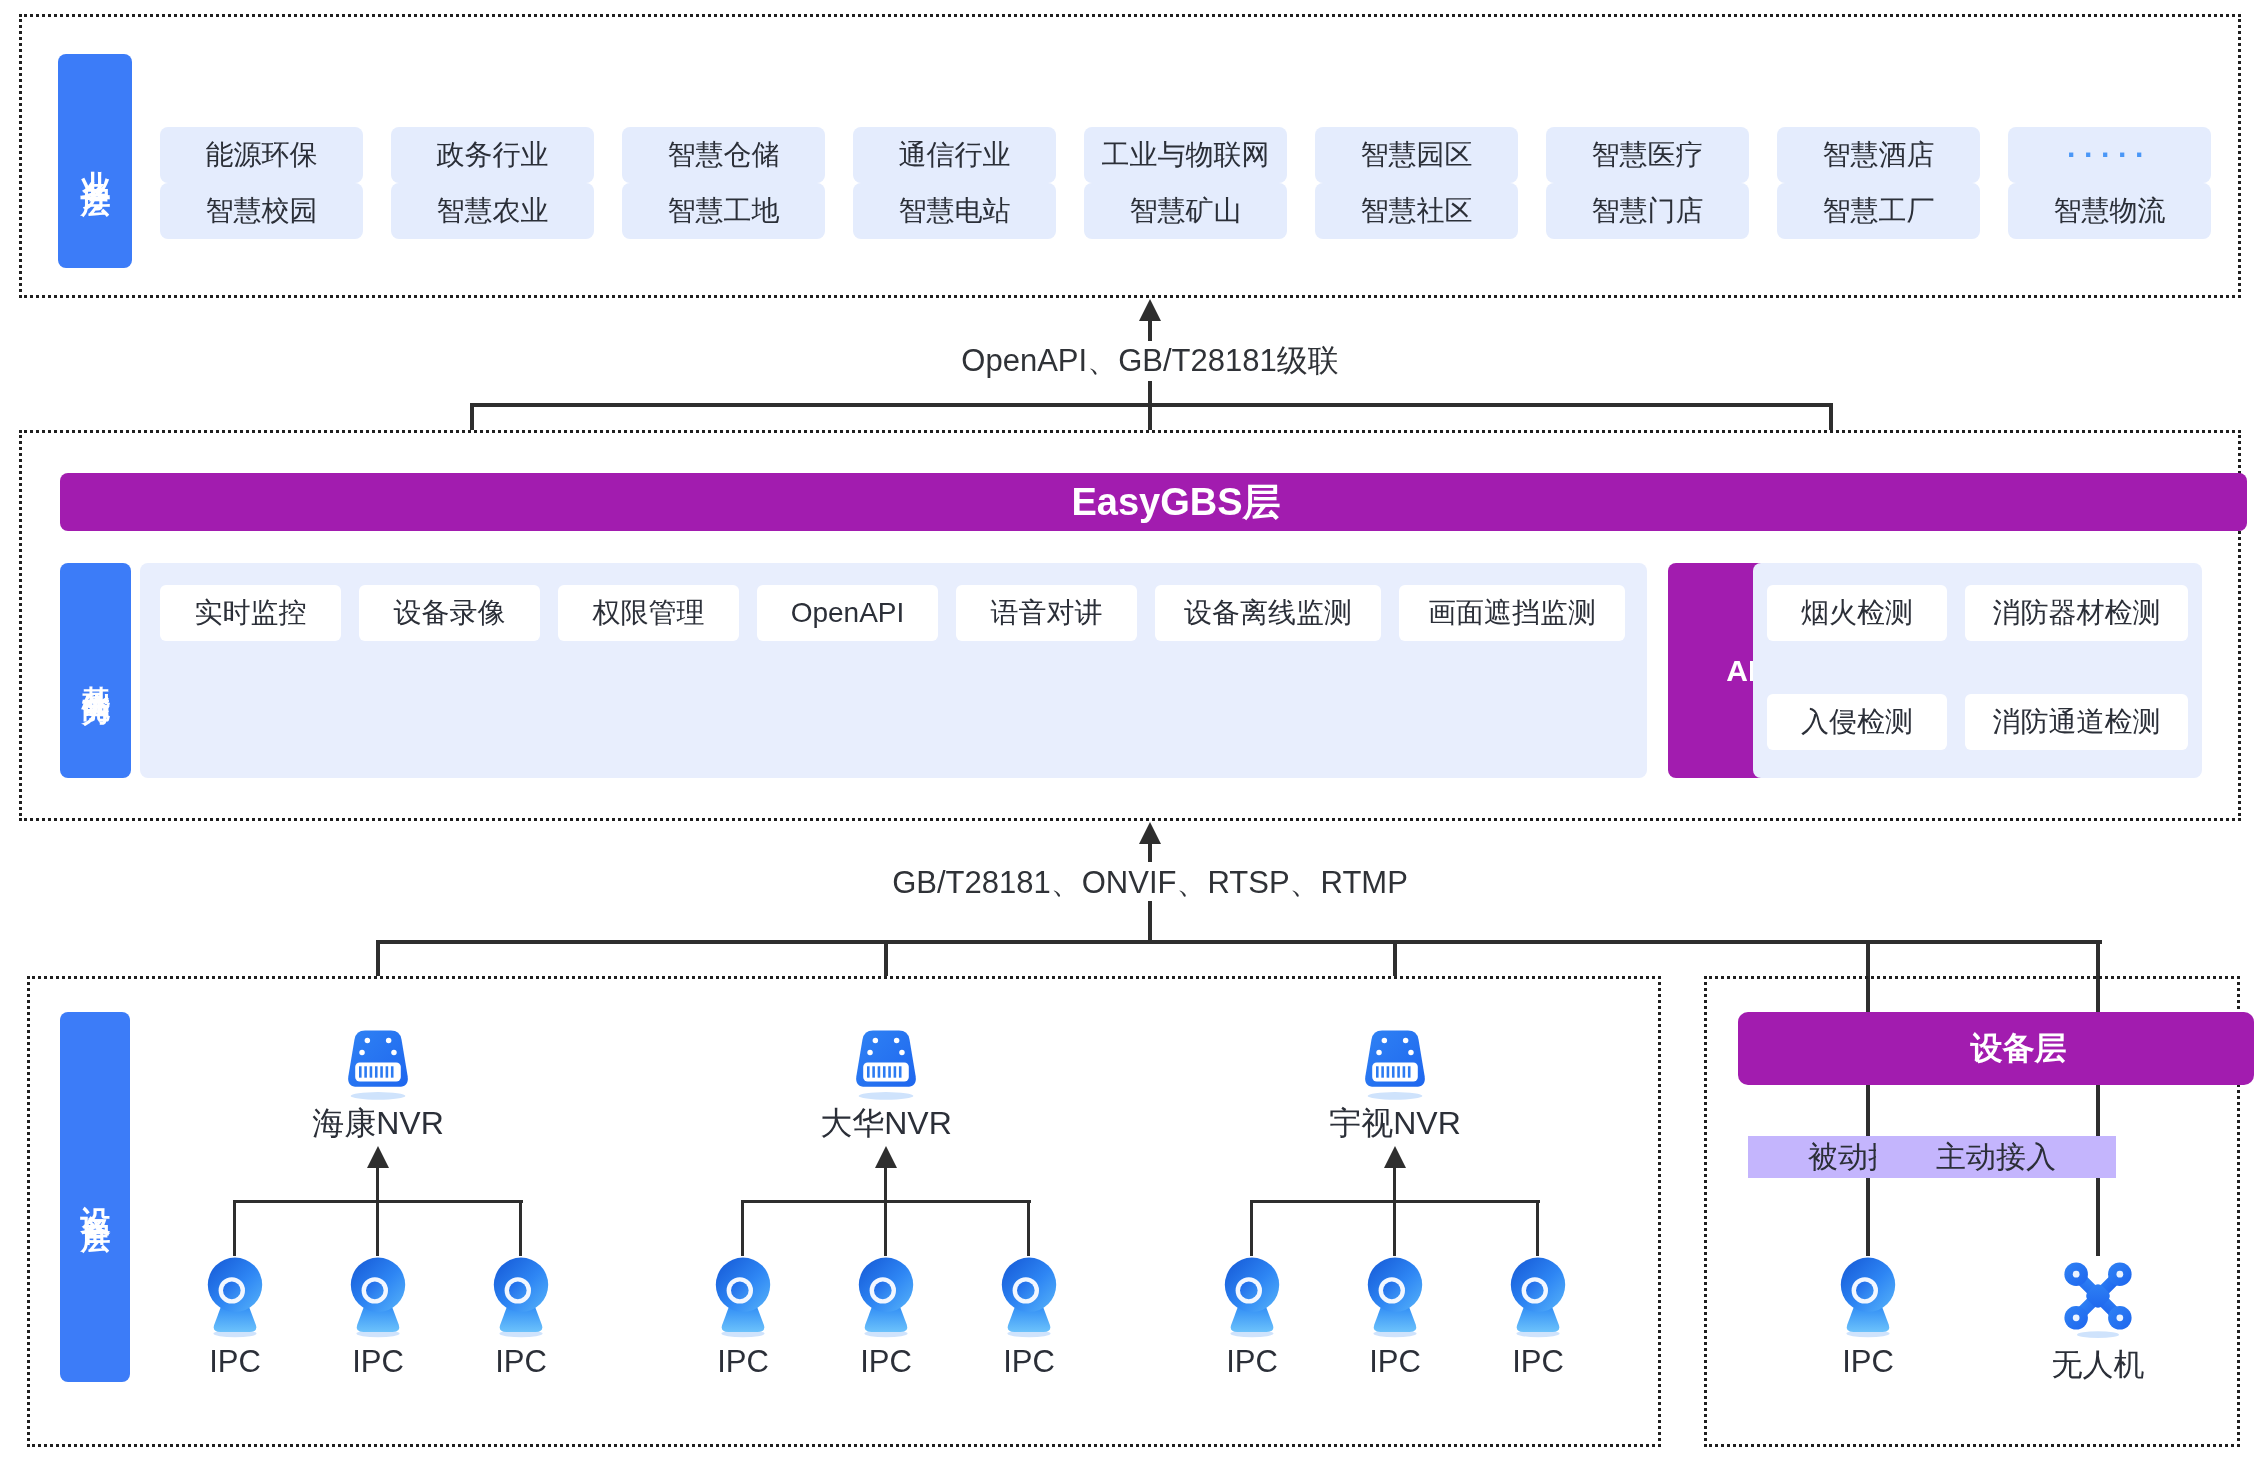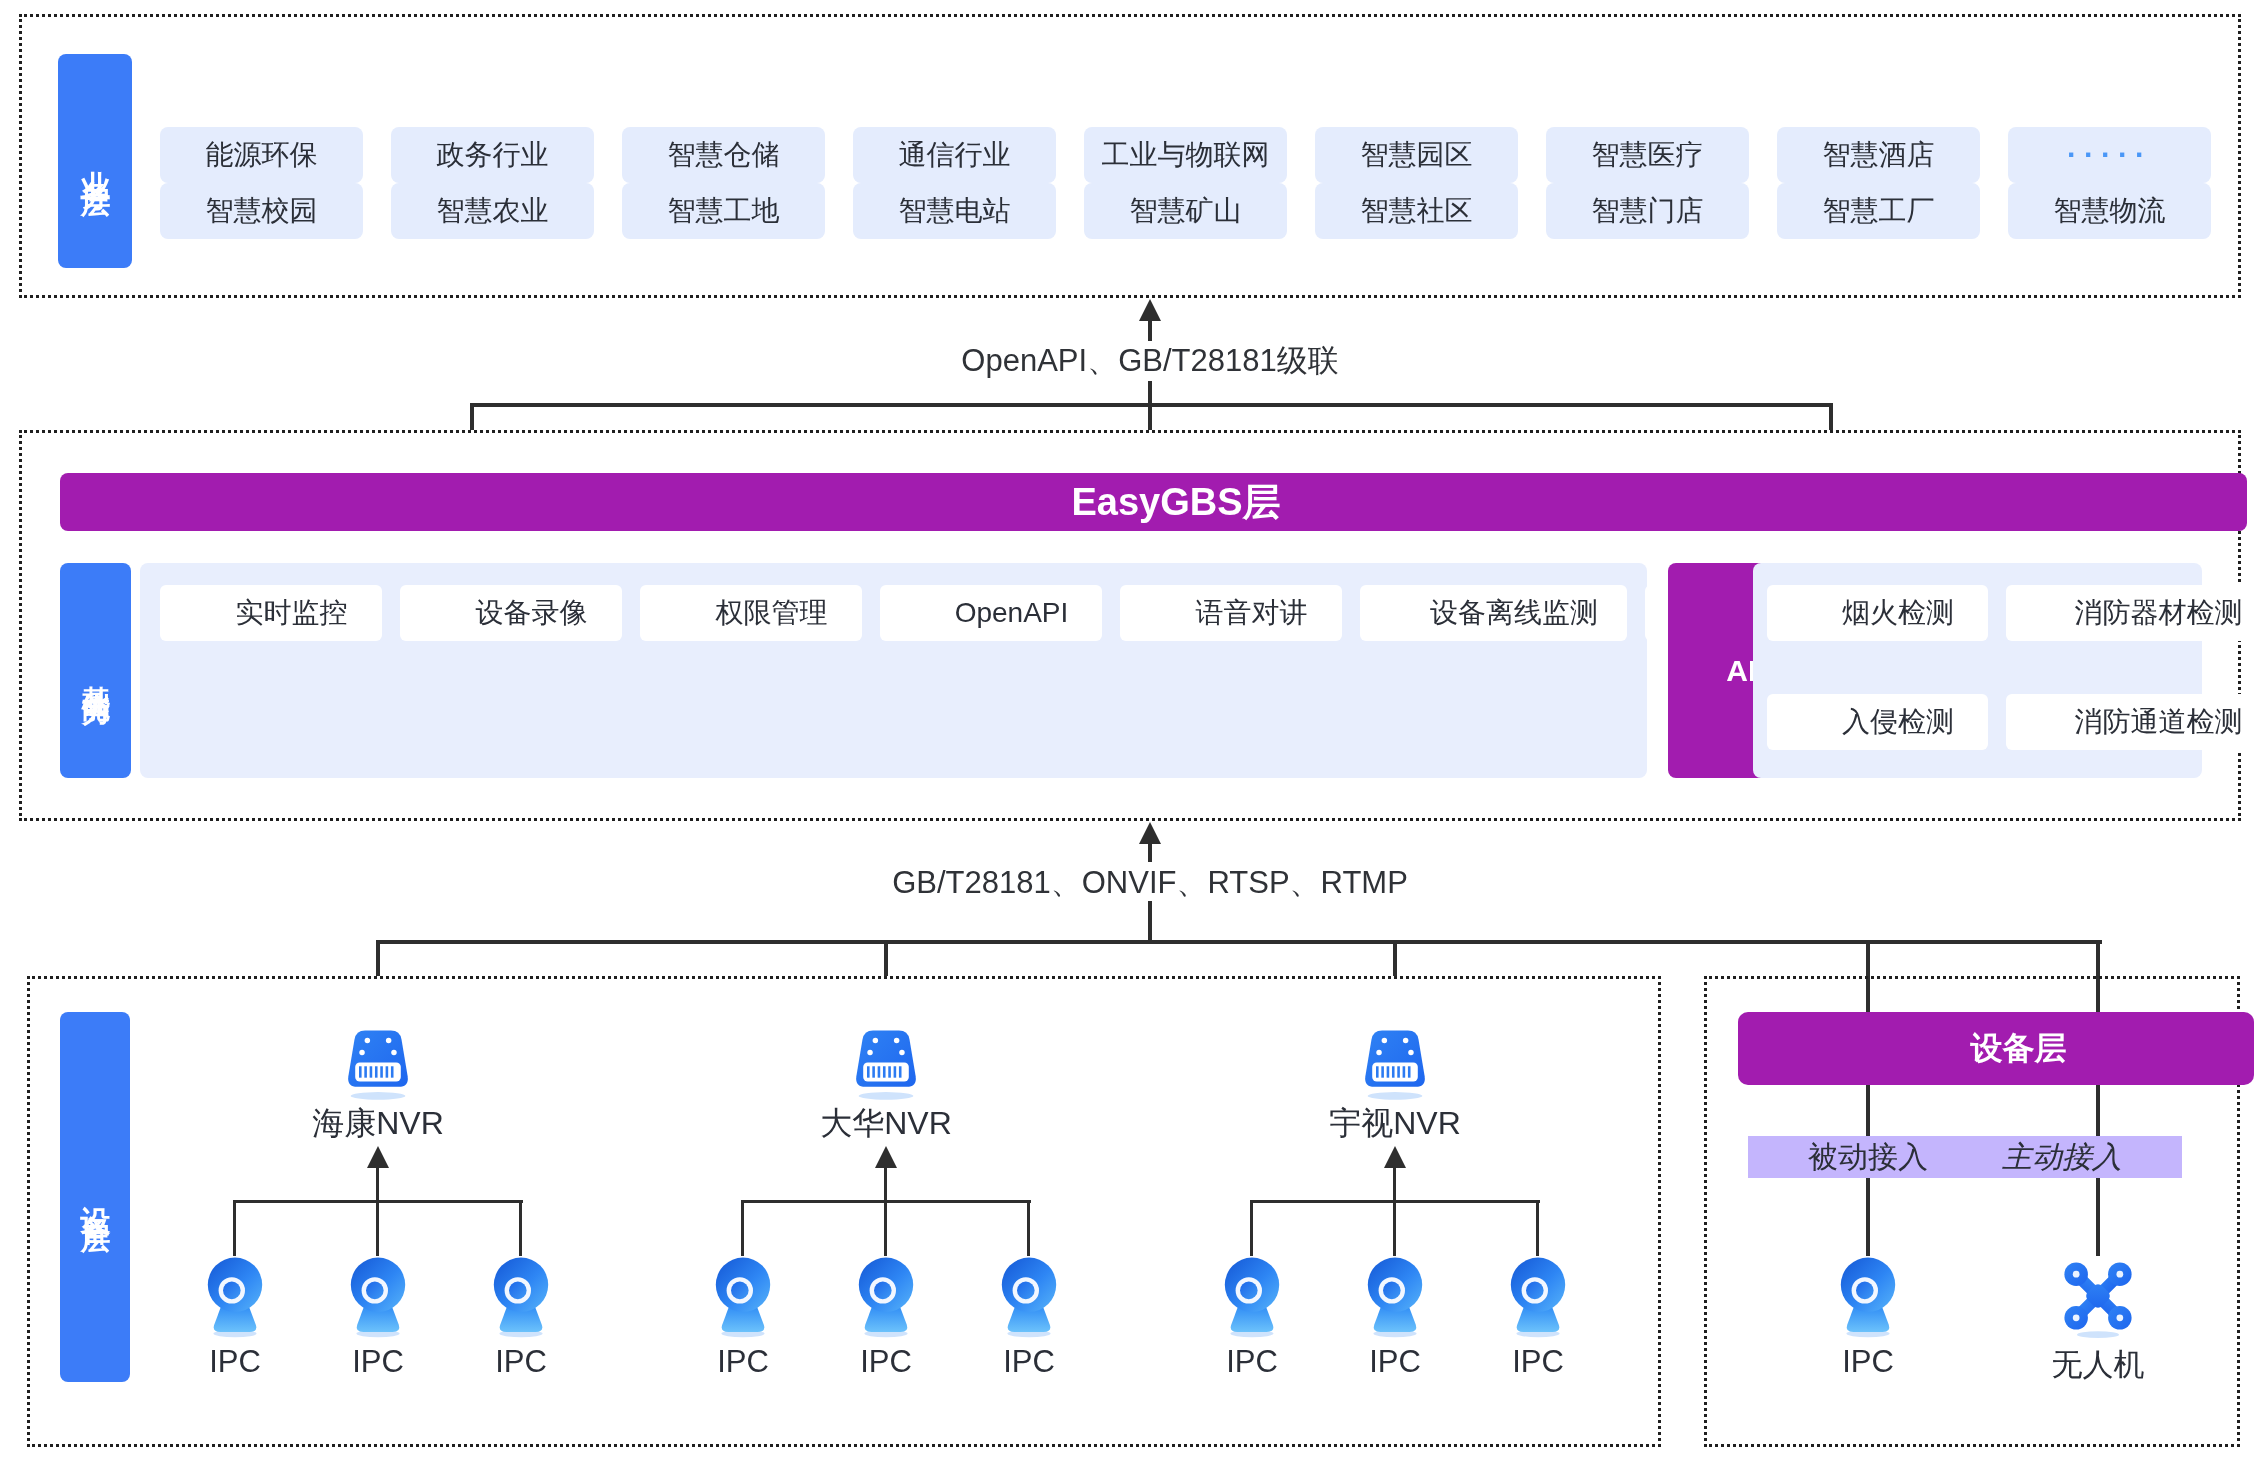--- a/index.html
+++ b/index.html
@@ -7,21 +7,21 @@
          font-family:"Liberation Sans","DejaVu Sans",sans-serif;color:#2b2f38;}
   .dashedbox{position:absolute;border:3px dotted #1f1f1f;background:#fff;}
   .vlabel{position:absolute;background:#3c7cf8;border-radius:8px;color:#fff;
           display:flex;align-items:center;justify-content:center;
           writing-mode:vertical-rl;text-orientation:upright;
           font-weight:700;font-size:30px;letter-spacing:10px;}
   .chip{background:#e4ecfd;border-radius:8px;display:flex;align-items:center;justify-content:center;
         width:203px;height:56px;font-size:28px;color:#2b2f38;}
   .chiprow{display:flex;gap:28px;}
   .wchip{background:#fff;border-radius:6px;display:flex;align-items:center;justify-content:center;
-         height:56px;font-size:28px;color:#2b2f38;padding-left:41px;}
+         height:56px;font-size:28px;color:#2b2f38;}
   .panel{position:absolute;background:#e8eefd;border-radius:8px;}
   .dotschip{color:#4a97f7;font-weight:700;font-size:30px;letter-spacing:7px;}
   .bluebar{position:absolute;background:#a21caf;border-radius:8px;color:#fff;font-weight:700;
            display:flex;align-items:center;justify-content:center;padding-left:45px;}
   .linklabel{position:absolute;text-align:center;font-size:31px;color:#2f3237;}
   .vline{position:absolute;width:4px;background:#2e2e2e;}
   .hline{position:absolute;height:4px;background:#2e2e2e;}
   .thinv{width:3px;}
   .thinh{height:3px;}
   .arrow-up{position:absolute;width:0;height:0;border-left:11px solid transparent;
@@ -307,21 +307,21 @@
       <circle cx="41" cy="45" r="16.5" fill="#f2f7ff"></circle>
       <circle cx="41" cy="45" r="11" fill="url(#gPupil)"></circle>
     </svg>
     <div class="lbl">IPC</div>
   </div>
 
   <div class="dashedbox" style="left:1704px;top:976px;width:530px;height:465px;background:transparent;"></div>
   <div class="bluebar hdr" style="left:1738px;top:1012px;width:471px;height:73px;font-size:32px;border-radius:10px;">设备层</div>
 
   <div class="modelabel" style="left:1748px;top:1136px;">被动接入</div>
-  <div class="modelabel" style="left:1942px;top:1136px;font-style:italic;">主动接入</div>
+  <div class="modelabel" style="left:1876px;top:1136px;">主动接入</div>
 
   <div class="devcell" style="left:1808px;top:1254px;">
     <svg width="72" height="84" viewBox="0 0 90 104">
       <ellipse cx="45" cy="99" rx="27" ry="4.5" fill="#cfe3fc"></ellipse>
       <path d="M28 64 h34 l9 24 q3 9 -8 9 H27 q-11 0 -8 -9 z" fill="url(#gBase)"></path>
       <circle cx="45" cy="38" r="34" fill="url(#gCam)"></circle>
       <circle cx="41" cy="45" r="16.5" fill="#f2f7ff"></circle>
       <circle cx="41" cy="45" r="11" fill="url(#gPupil)"></circle>
     </svg>
     <div class="lbl">IPC</div>

